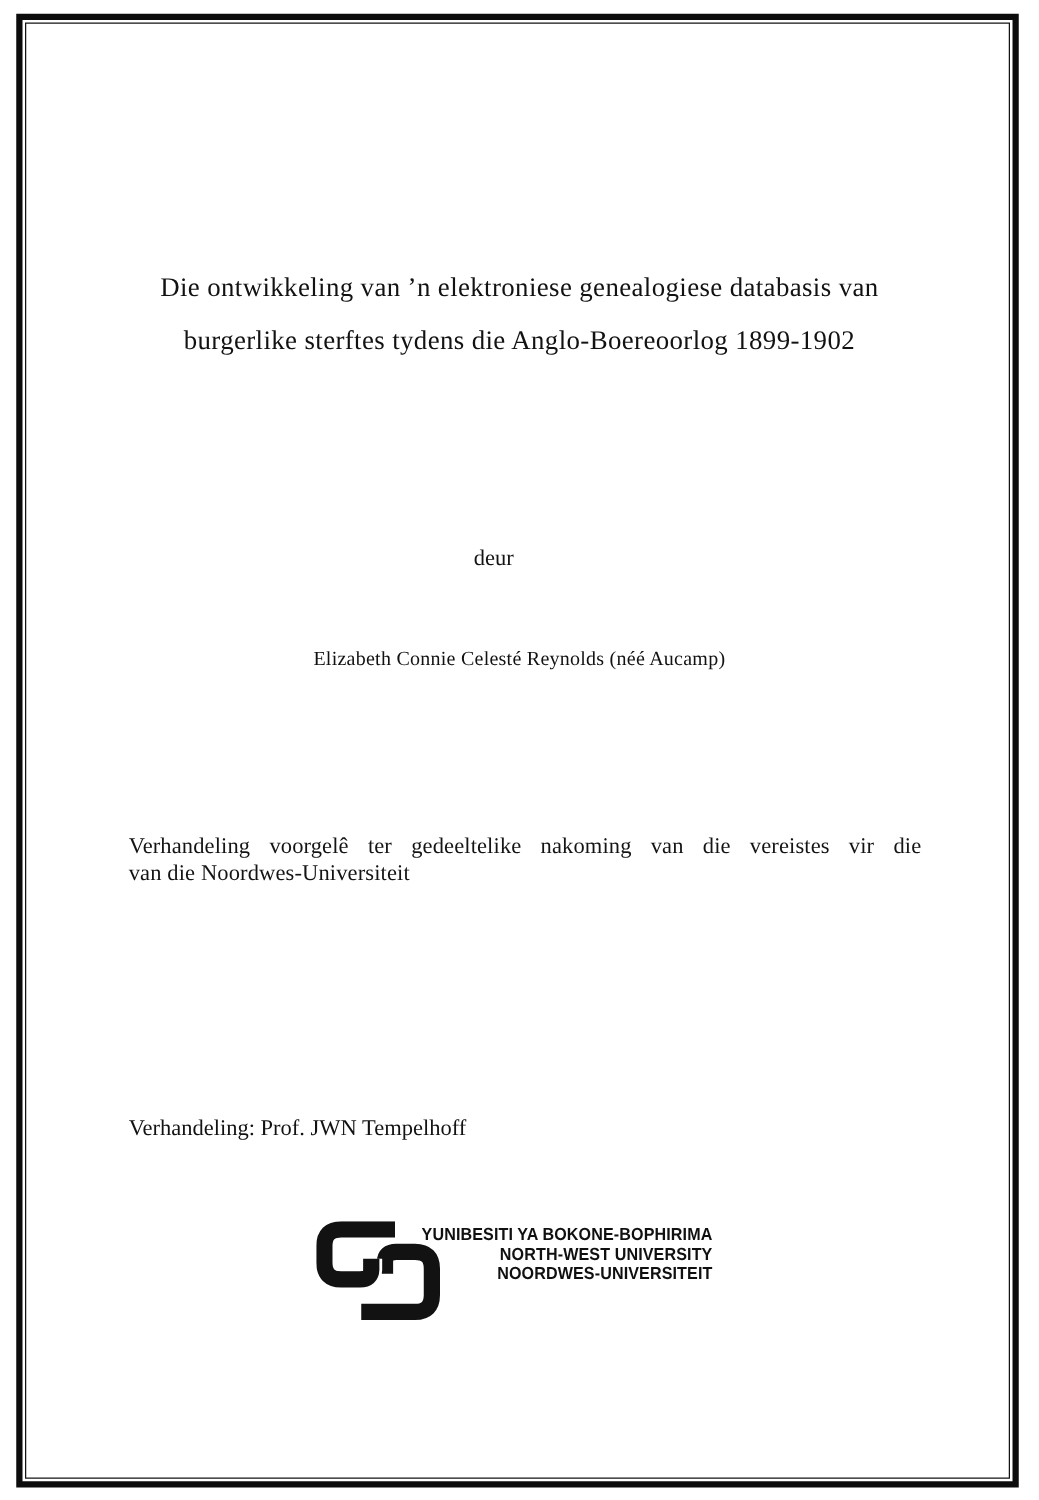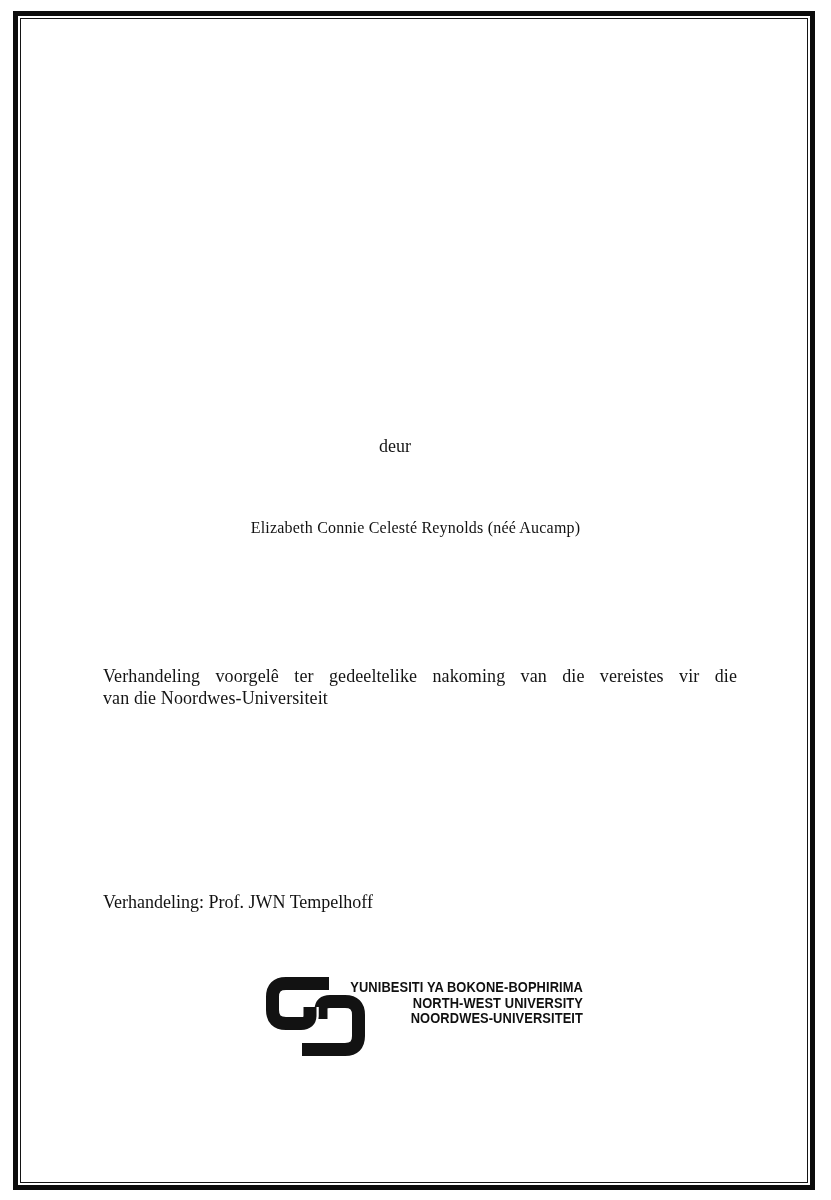--- a/index.html
+++ b/index.html
@@ -67,21 +67,21 @@
   .supervisor-block {
     position: absolute;
     left: 103px; top: 889px;
     font-size: 18px;
     line-height: 27px;
     color: #121212;
   }
 
   .logo {
     position: absolute;
-    left: 266px; top: 976px;
+    left: 253px; top: 976px;
     width: 330px; height: 82px;
   }
   .logo-mark {
     position: absolute;
     left: 0; top: 1px;
     width: 99px; height: 79px;
   }
   .logo-text {
     position: absolute;
     top: 4px; right: 13px;
@@ -100,20 +100,22 @@
 </head>
 <body>
 
 <div class="page">
 
   <div class="frame-outer">
     <div class="frame-inner"></div>
   </div>
 
   <div class="title-block">
+    <div>Die ontwikkeling van ’n elektroniese genealogiese databasis van</div>
+    <div>burgerlike sterftes tydens die Anglo-Boereoorlog 1899-1902</div>
   </div>
 
   <div class="byline">deur</div>
 
   <div class="author">Elizabeth Connie Celesté Reynolds (néé Aucamp)</div>
 
   <div class="statement">
     <div class="st-justify">Verhandeling voorgelê ter gedeeltelike nakoming van die vereistes vir die</div>
     <div>van die Noordwes-Universiteit</div>
   </div>

